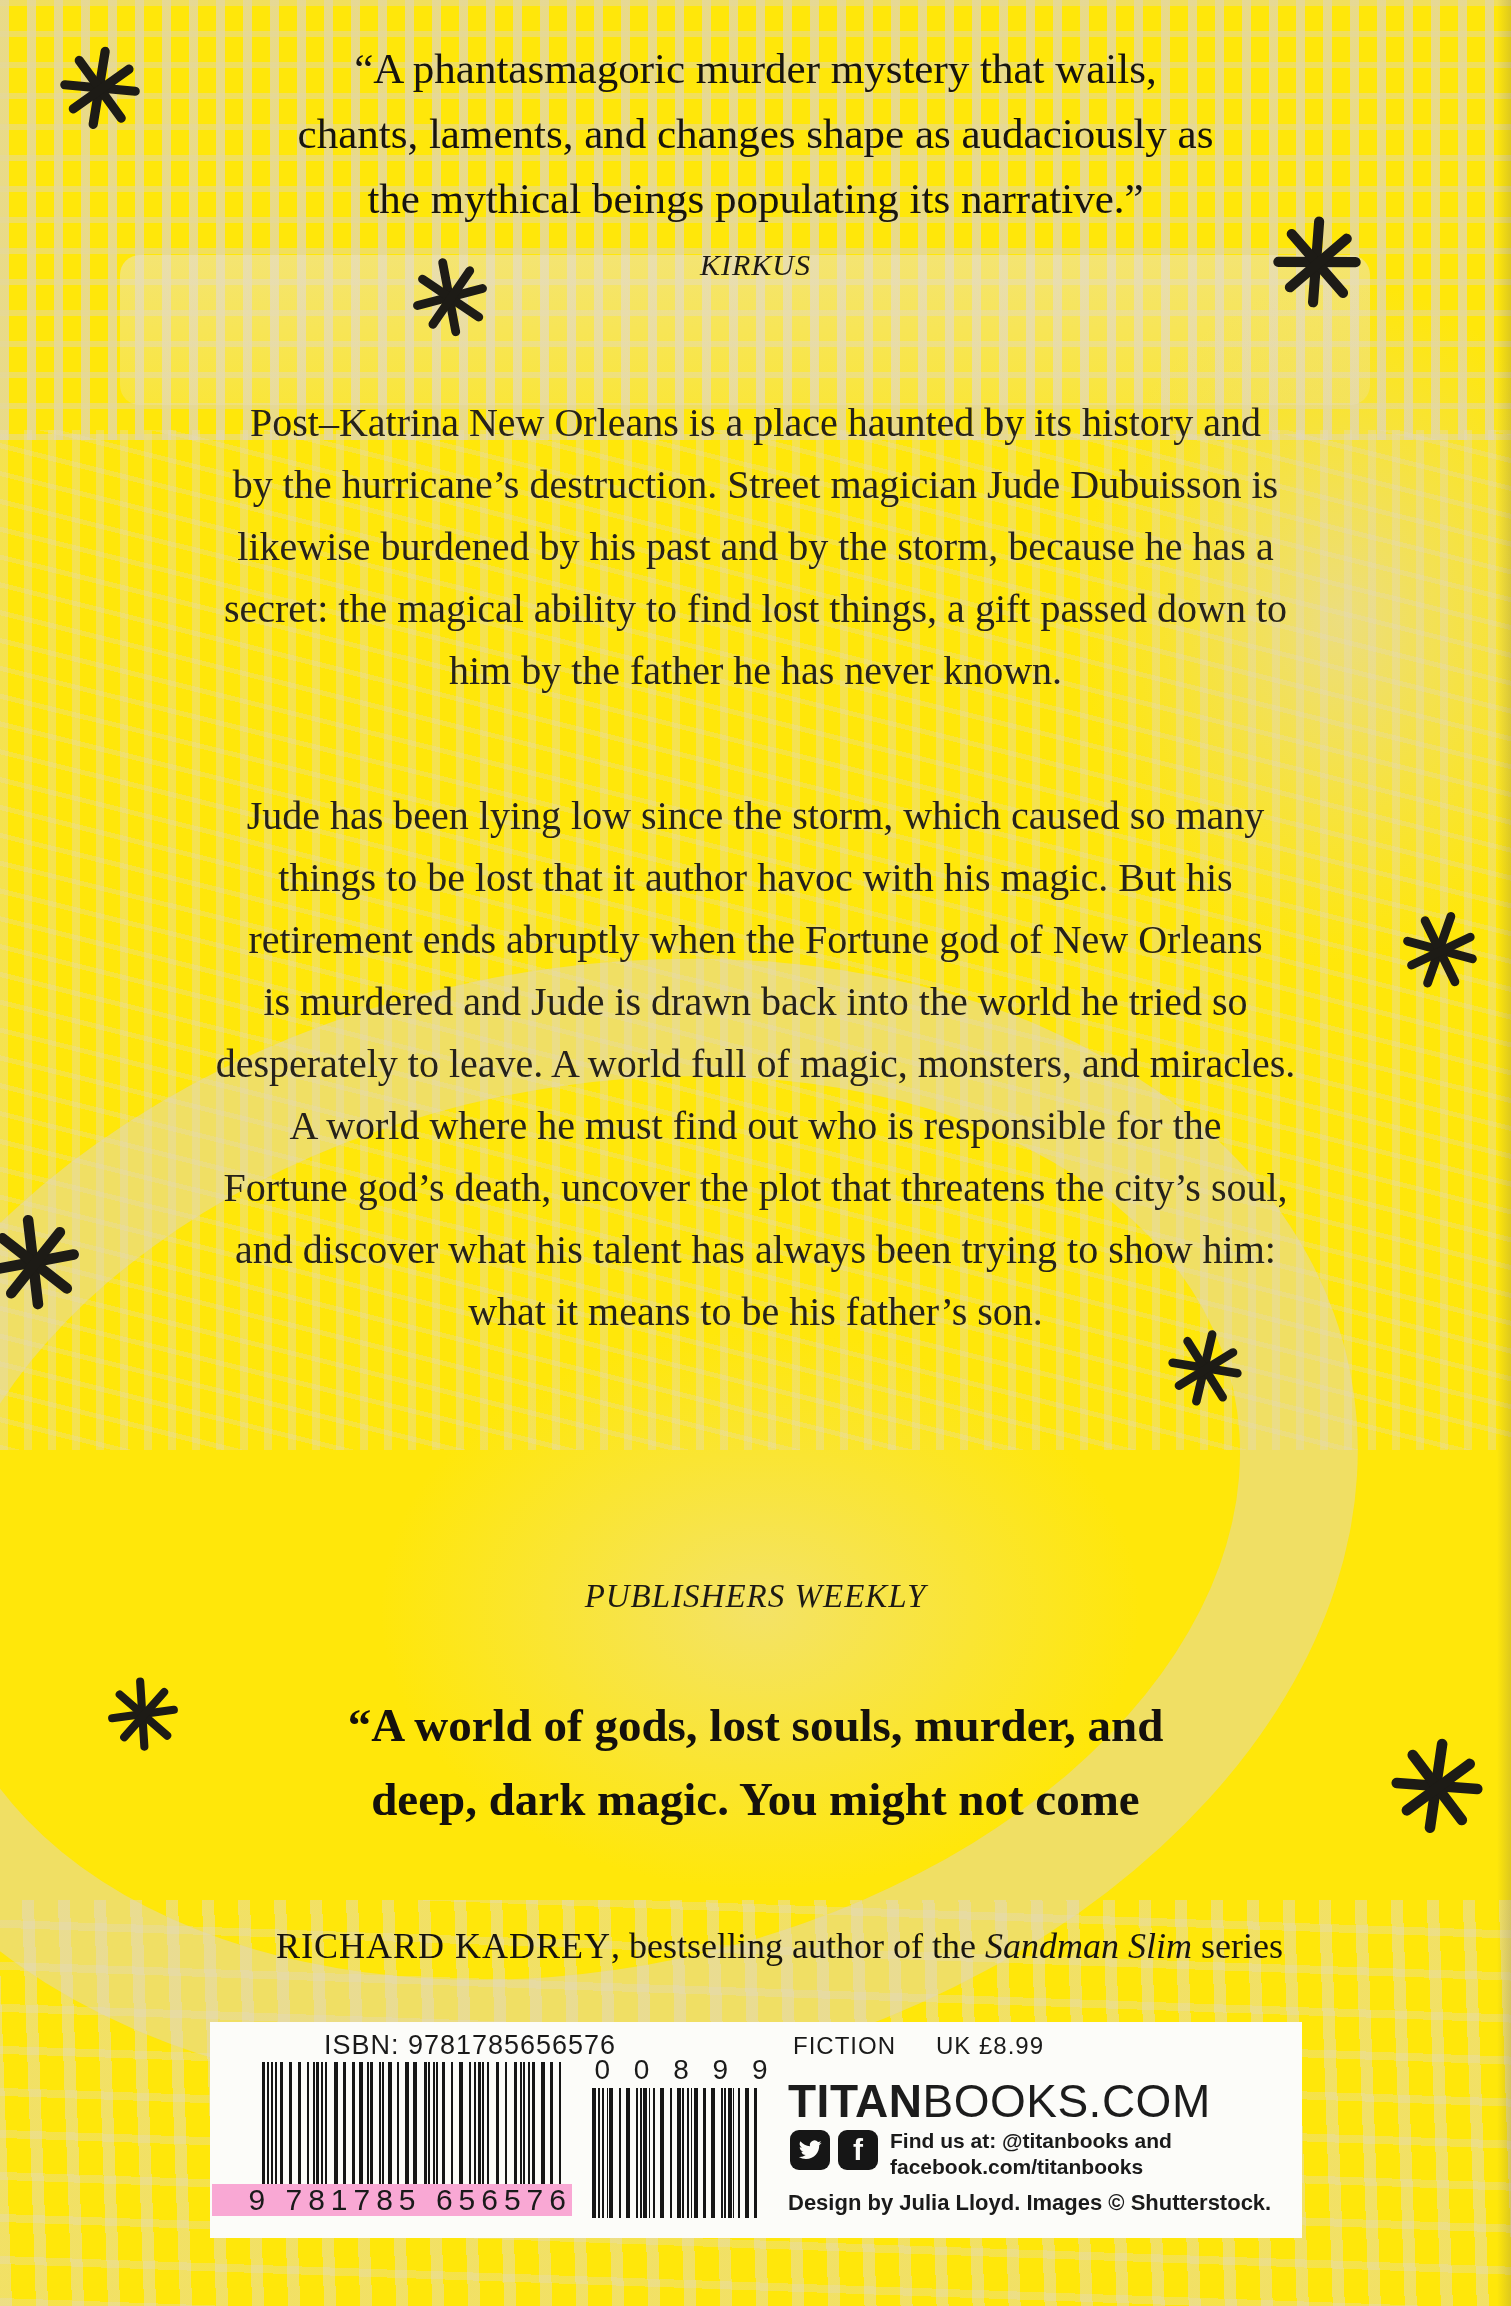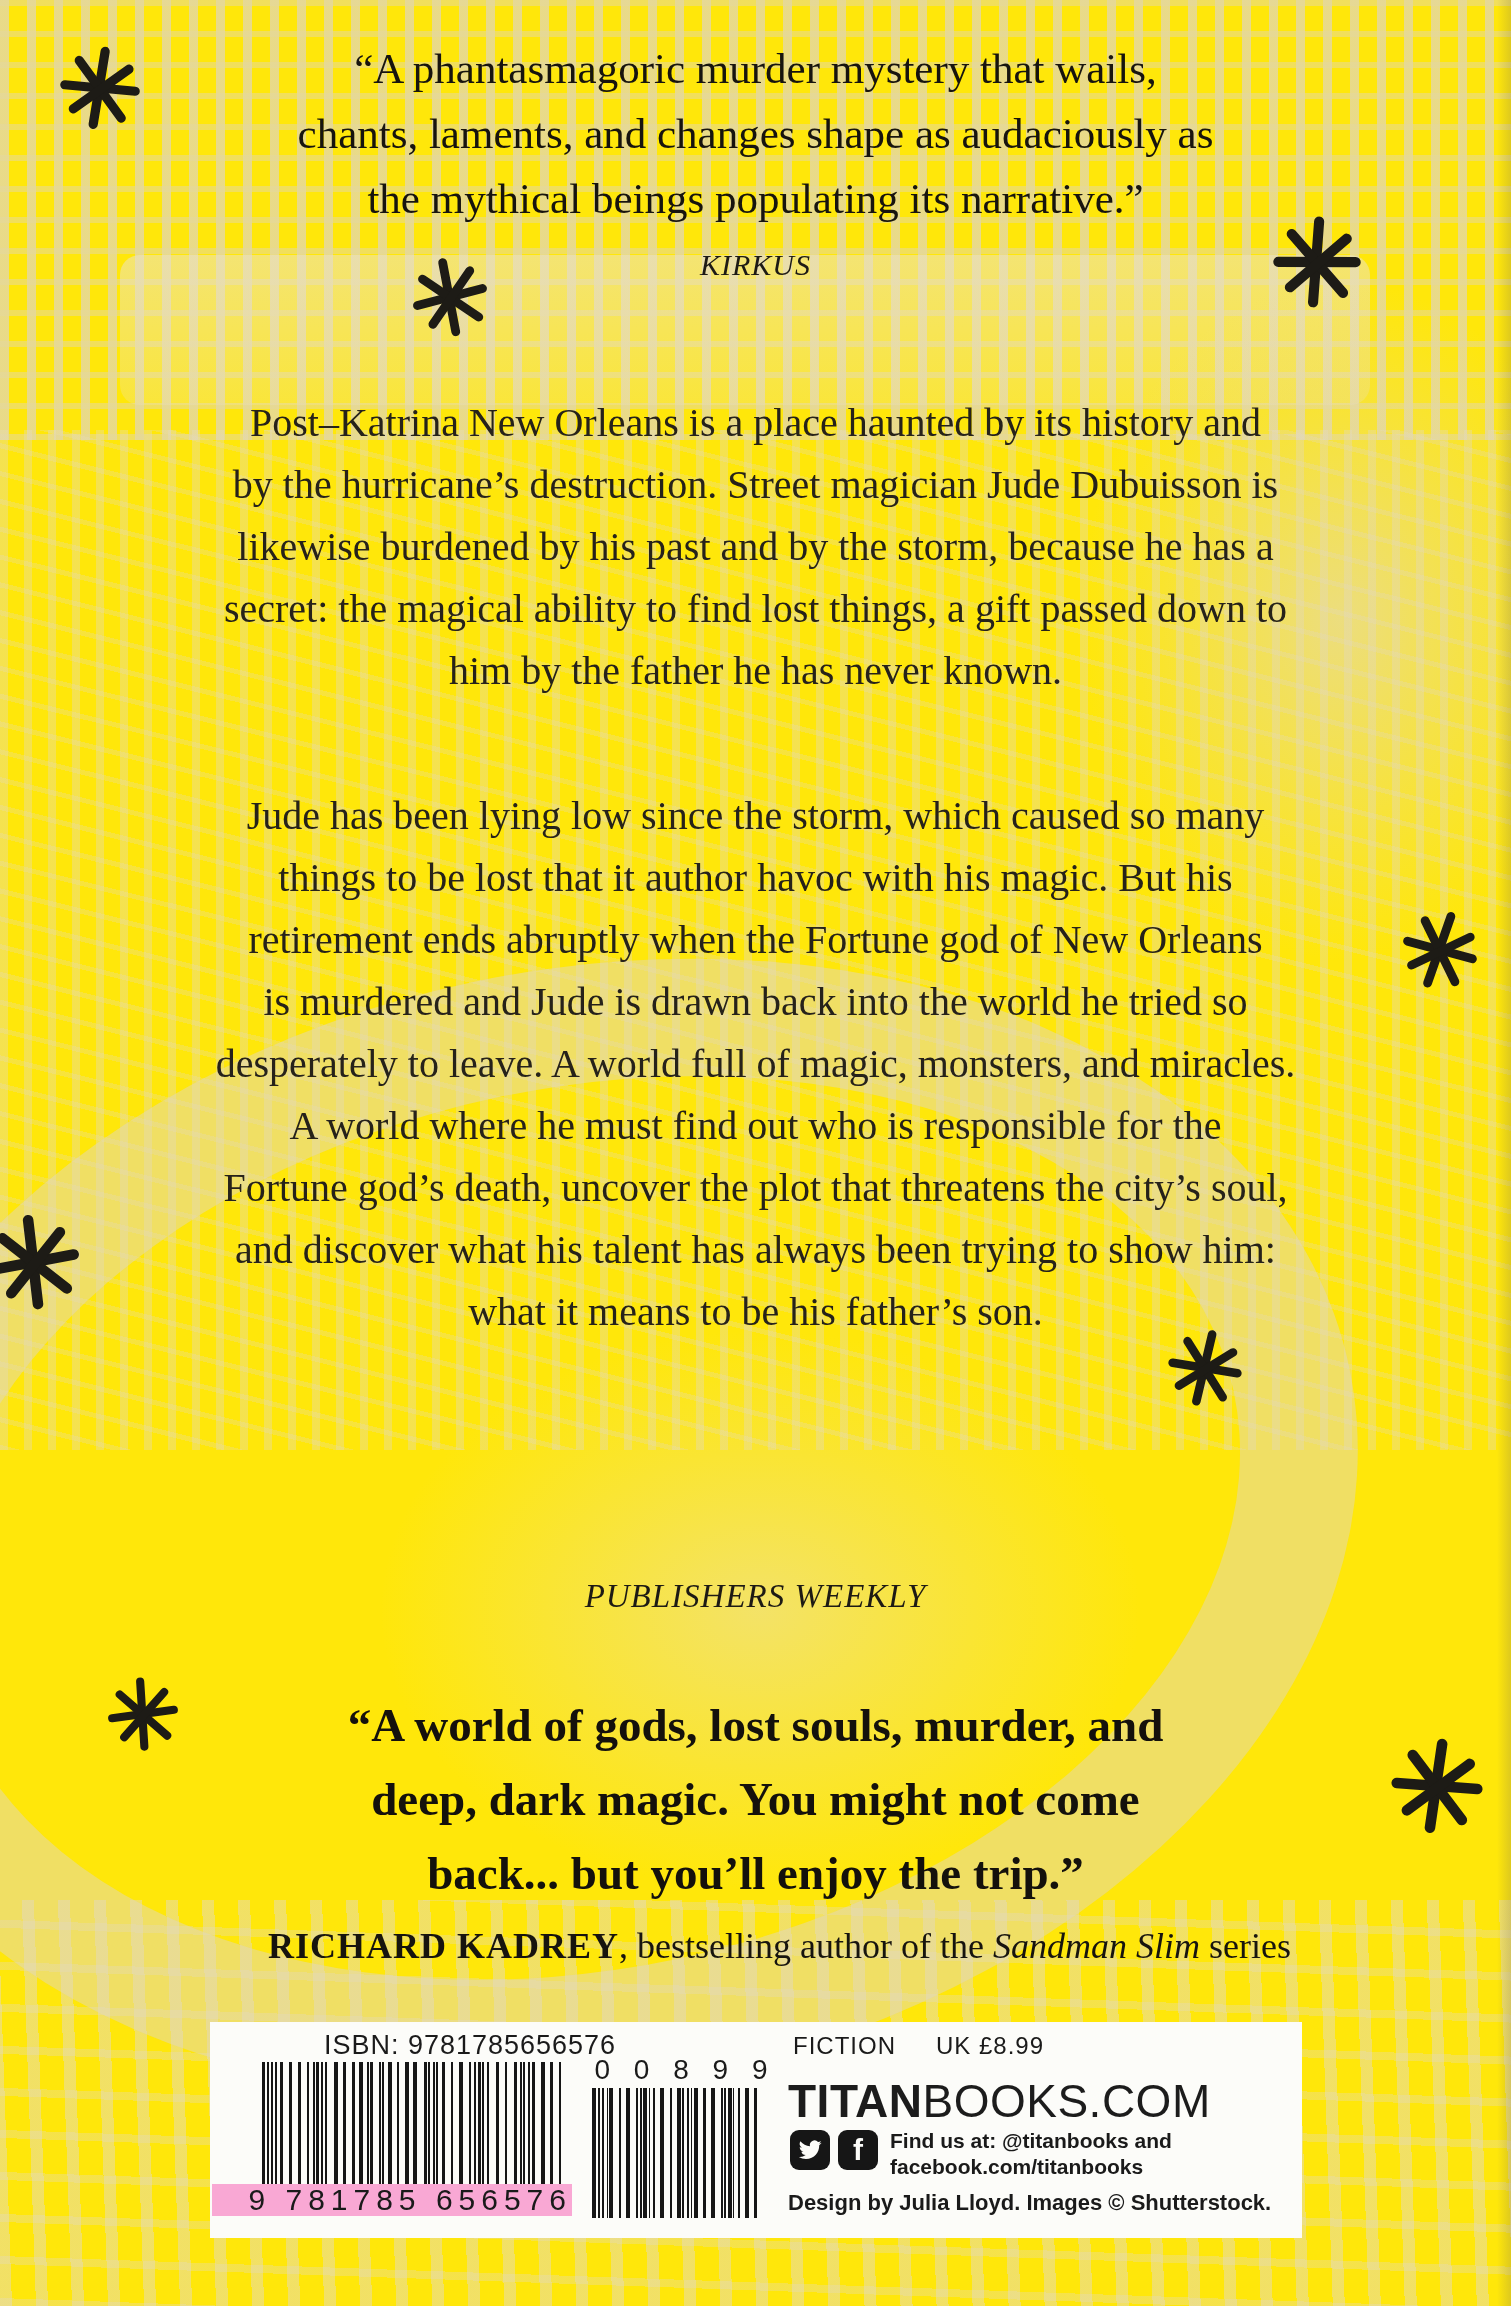--- a/index.html
+++ b/index.html
@@ -56,21 +56,21 @@
   .centerblock{position:absolute;left:50%;transform:translateX(-50%);text-align:center;white-space:nowrap;}
   .quote-top{top:36px;font-size:43px;line-height:65px;color:#17140e;}
   .attr{font-style:italic;letter-spacing:1px;}
   .attr-kirkus{top:248px;font-size:30px;}
   .para1{top:392px;font-size:40px;line-height:62px;color:#26221a;}
   .para2{top:785px;font-size:40px;line-height:62px;color:#26221a;}
   .quote-jazz{top:1428px;font-size:45px;line-height:66px;color:#17140e;}
   .attr-pw{top:1578px;font-size:33px;}
   .quote-kadrey{top:1688px;font-size:47px;line-height:74px;font-weight:600;color:#14110c;}
   .attr-kadrey{top:1925px;font-size:36px;color:#17140e;}
-  .attr-kadrey .name{font-weight:700;letter-spacing:1px;margin-left:48px;}
+  .attr-kadrey .name{font-weight:400;letter-spacing:1px;margin-left:48px;}
   .attr-kadrey .it{font-style:italic;}
   
   .panel{
     position:absolute;left:210px;top:2022px;width:1092px;height:216px;
     background:#fcfcf9;font-family:"Liberation Sans", sans-serif;color:#111;
   }
   .isbn-label{position:absolute;left:70px;top:8px;width:380px;text-align:center;
     font-size:27px;letter-spacing:1px;color:#1a1a1a;}
   .barcode-main{
     position:absolute;left:52px;top:40px;width:300px;height:140px;
@@ -224,21 +224,20 @@
     <div>Fortune god’s death, uncover the plot that threatens the city’s soul,</div>
     <div>and discover what his talent has always been trying to show him:</div>
     <div>what it means to be his father’s son.</div>
   </div>
 
   <div class="centerblock attr attr-pw">PUBLISHERS WEEKLY</div>
 
   <div class="centerblock quote-kadrey">
     <div>“A world of gods, lost souls, murder, and</div>
     <div>deep, dark magic. You might not come</div>
-    <div>back... but you’ll enjoy the trip.”</div>
   </div>
   <div class="centerblock attr-kadrey">
     <span class="name">RICHARD KADREY</span><span>, bestselling author of the </span><span class="it">Sandman Slim</span><span> series</span>
   </div>
 
   <div class="panel">
     <div class="isbn-label">ISBN: 9781785656576</div>
     <div class="barcode-main"></div>
     <div class="barcode-digits">9 781785 656576</div>
     <div class="supp-digits">0 0 8 9 9</div>

